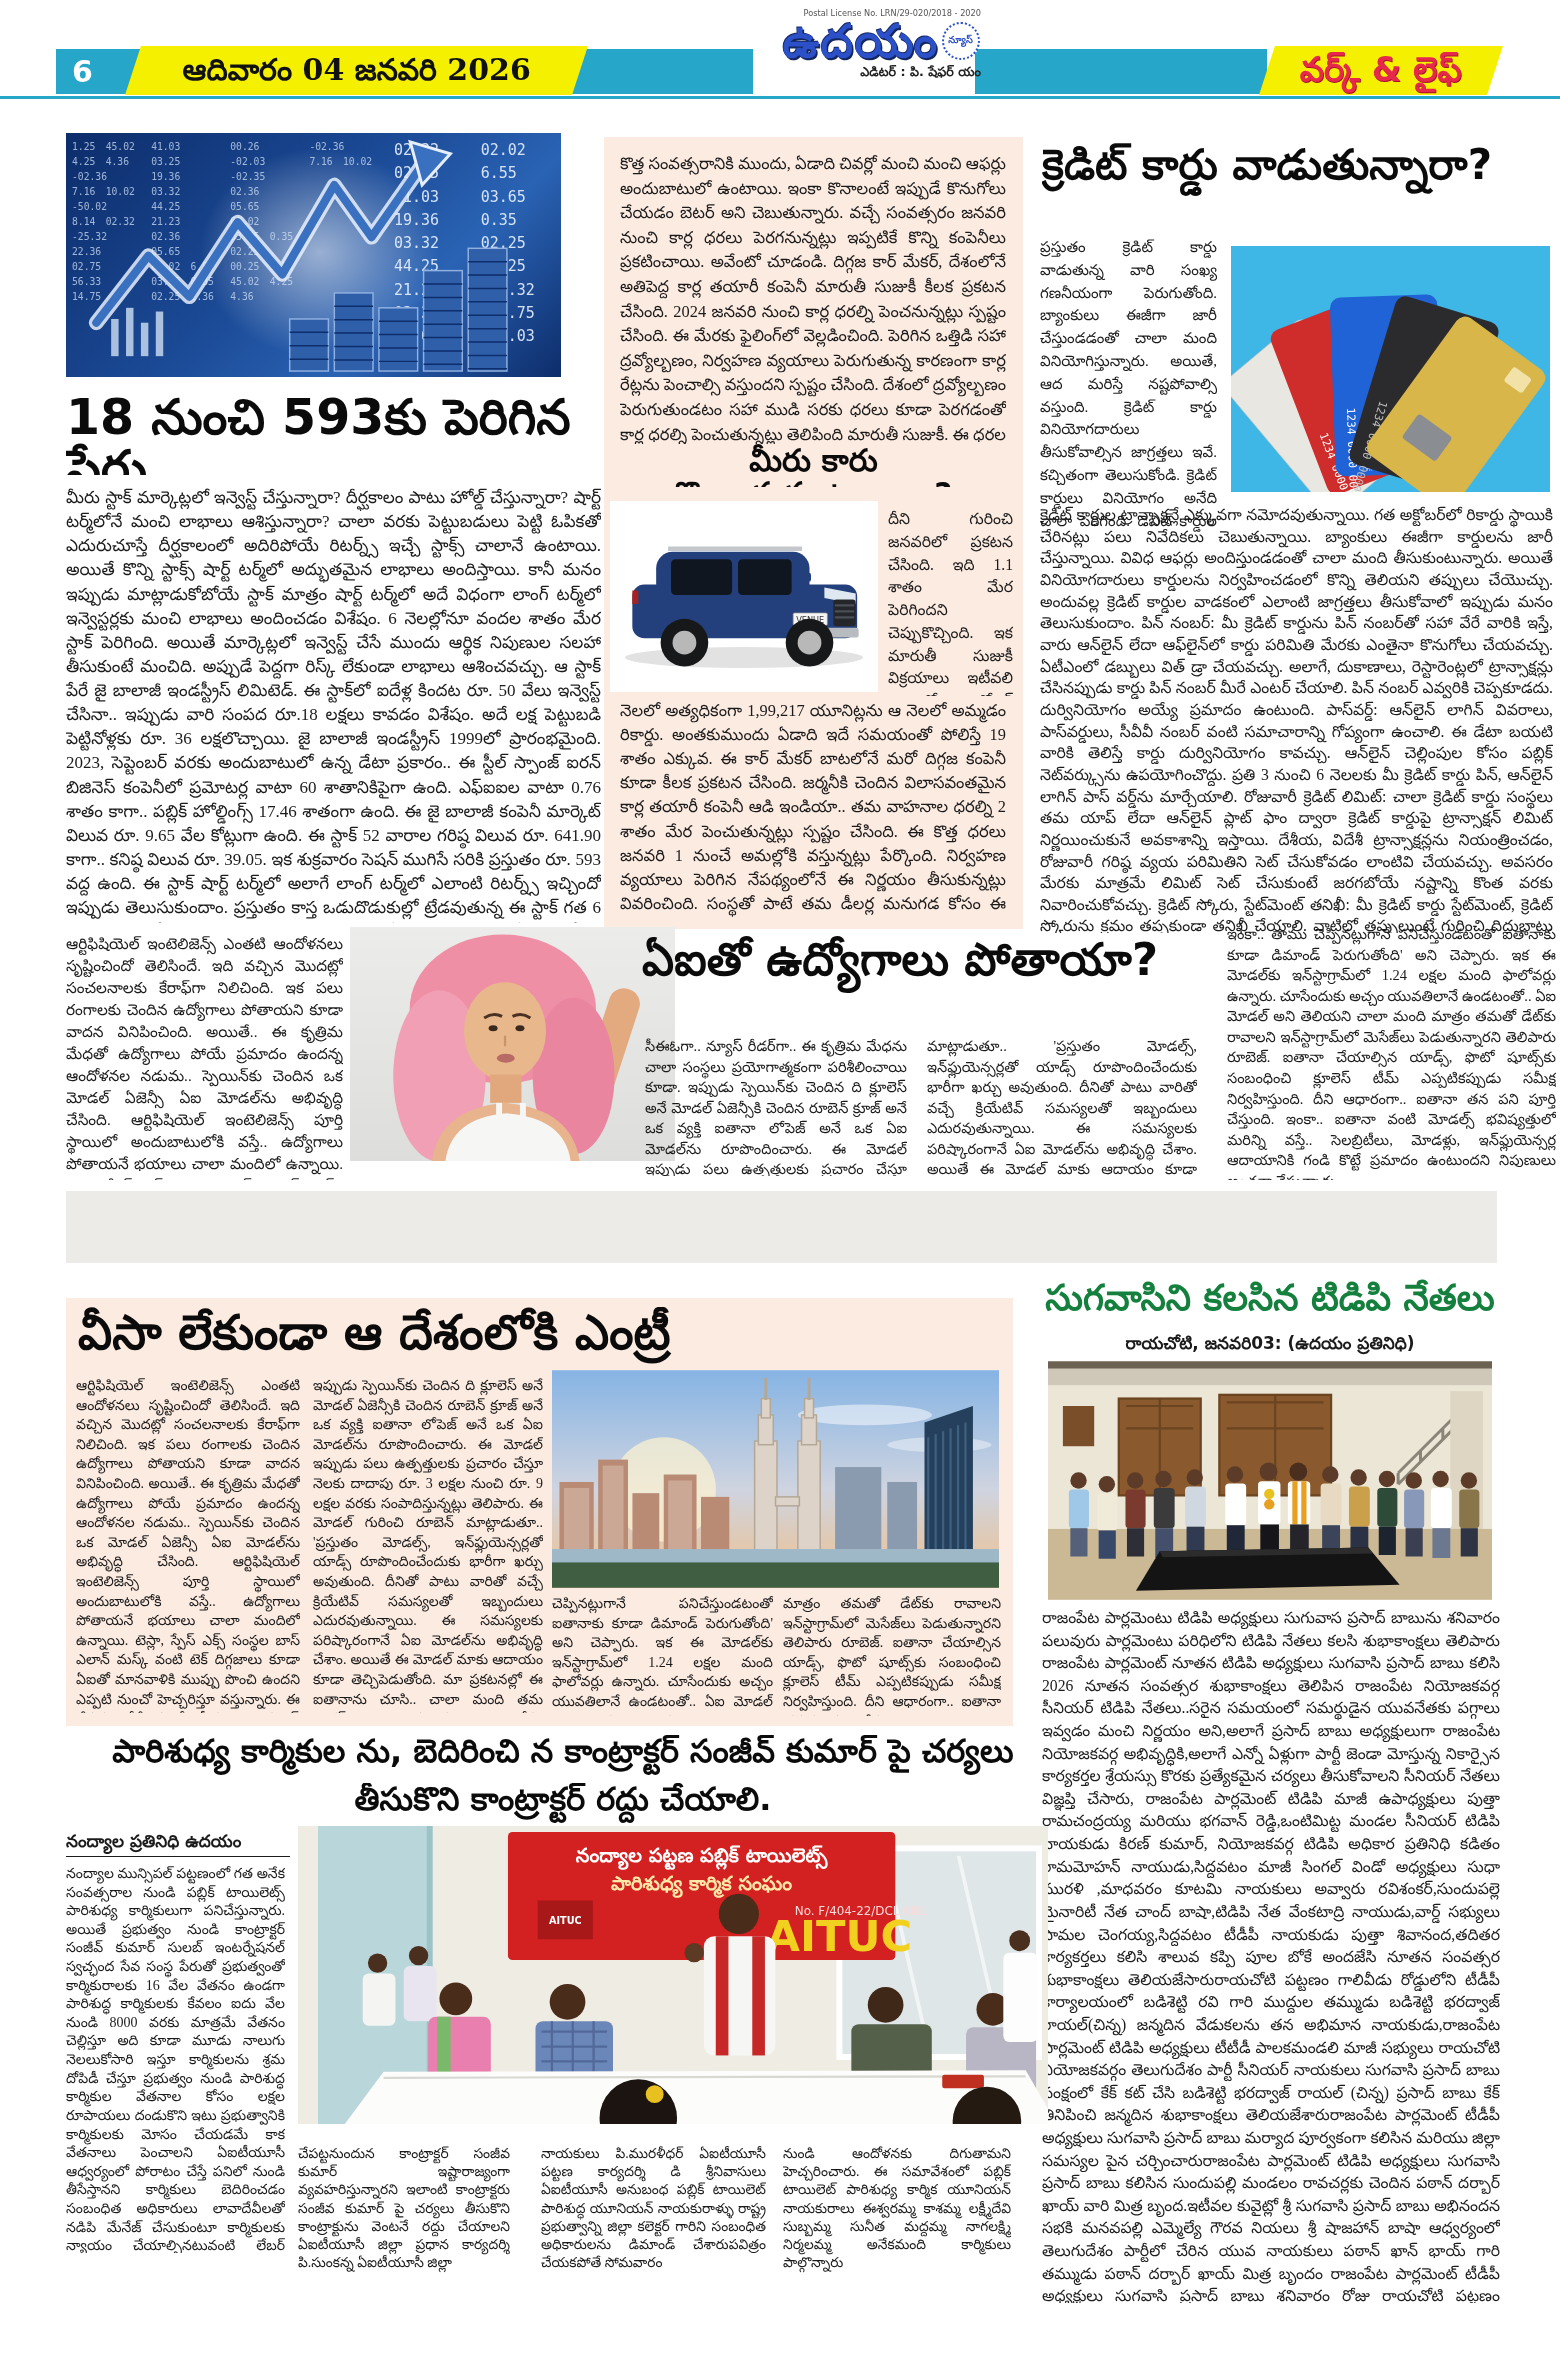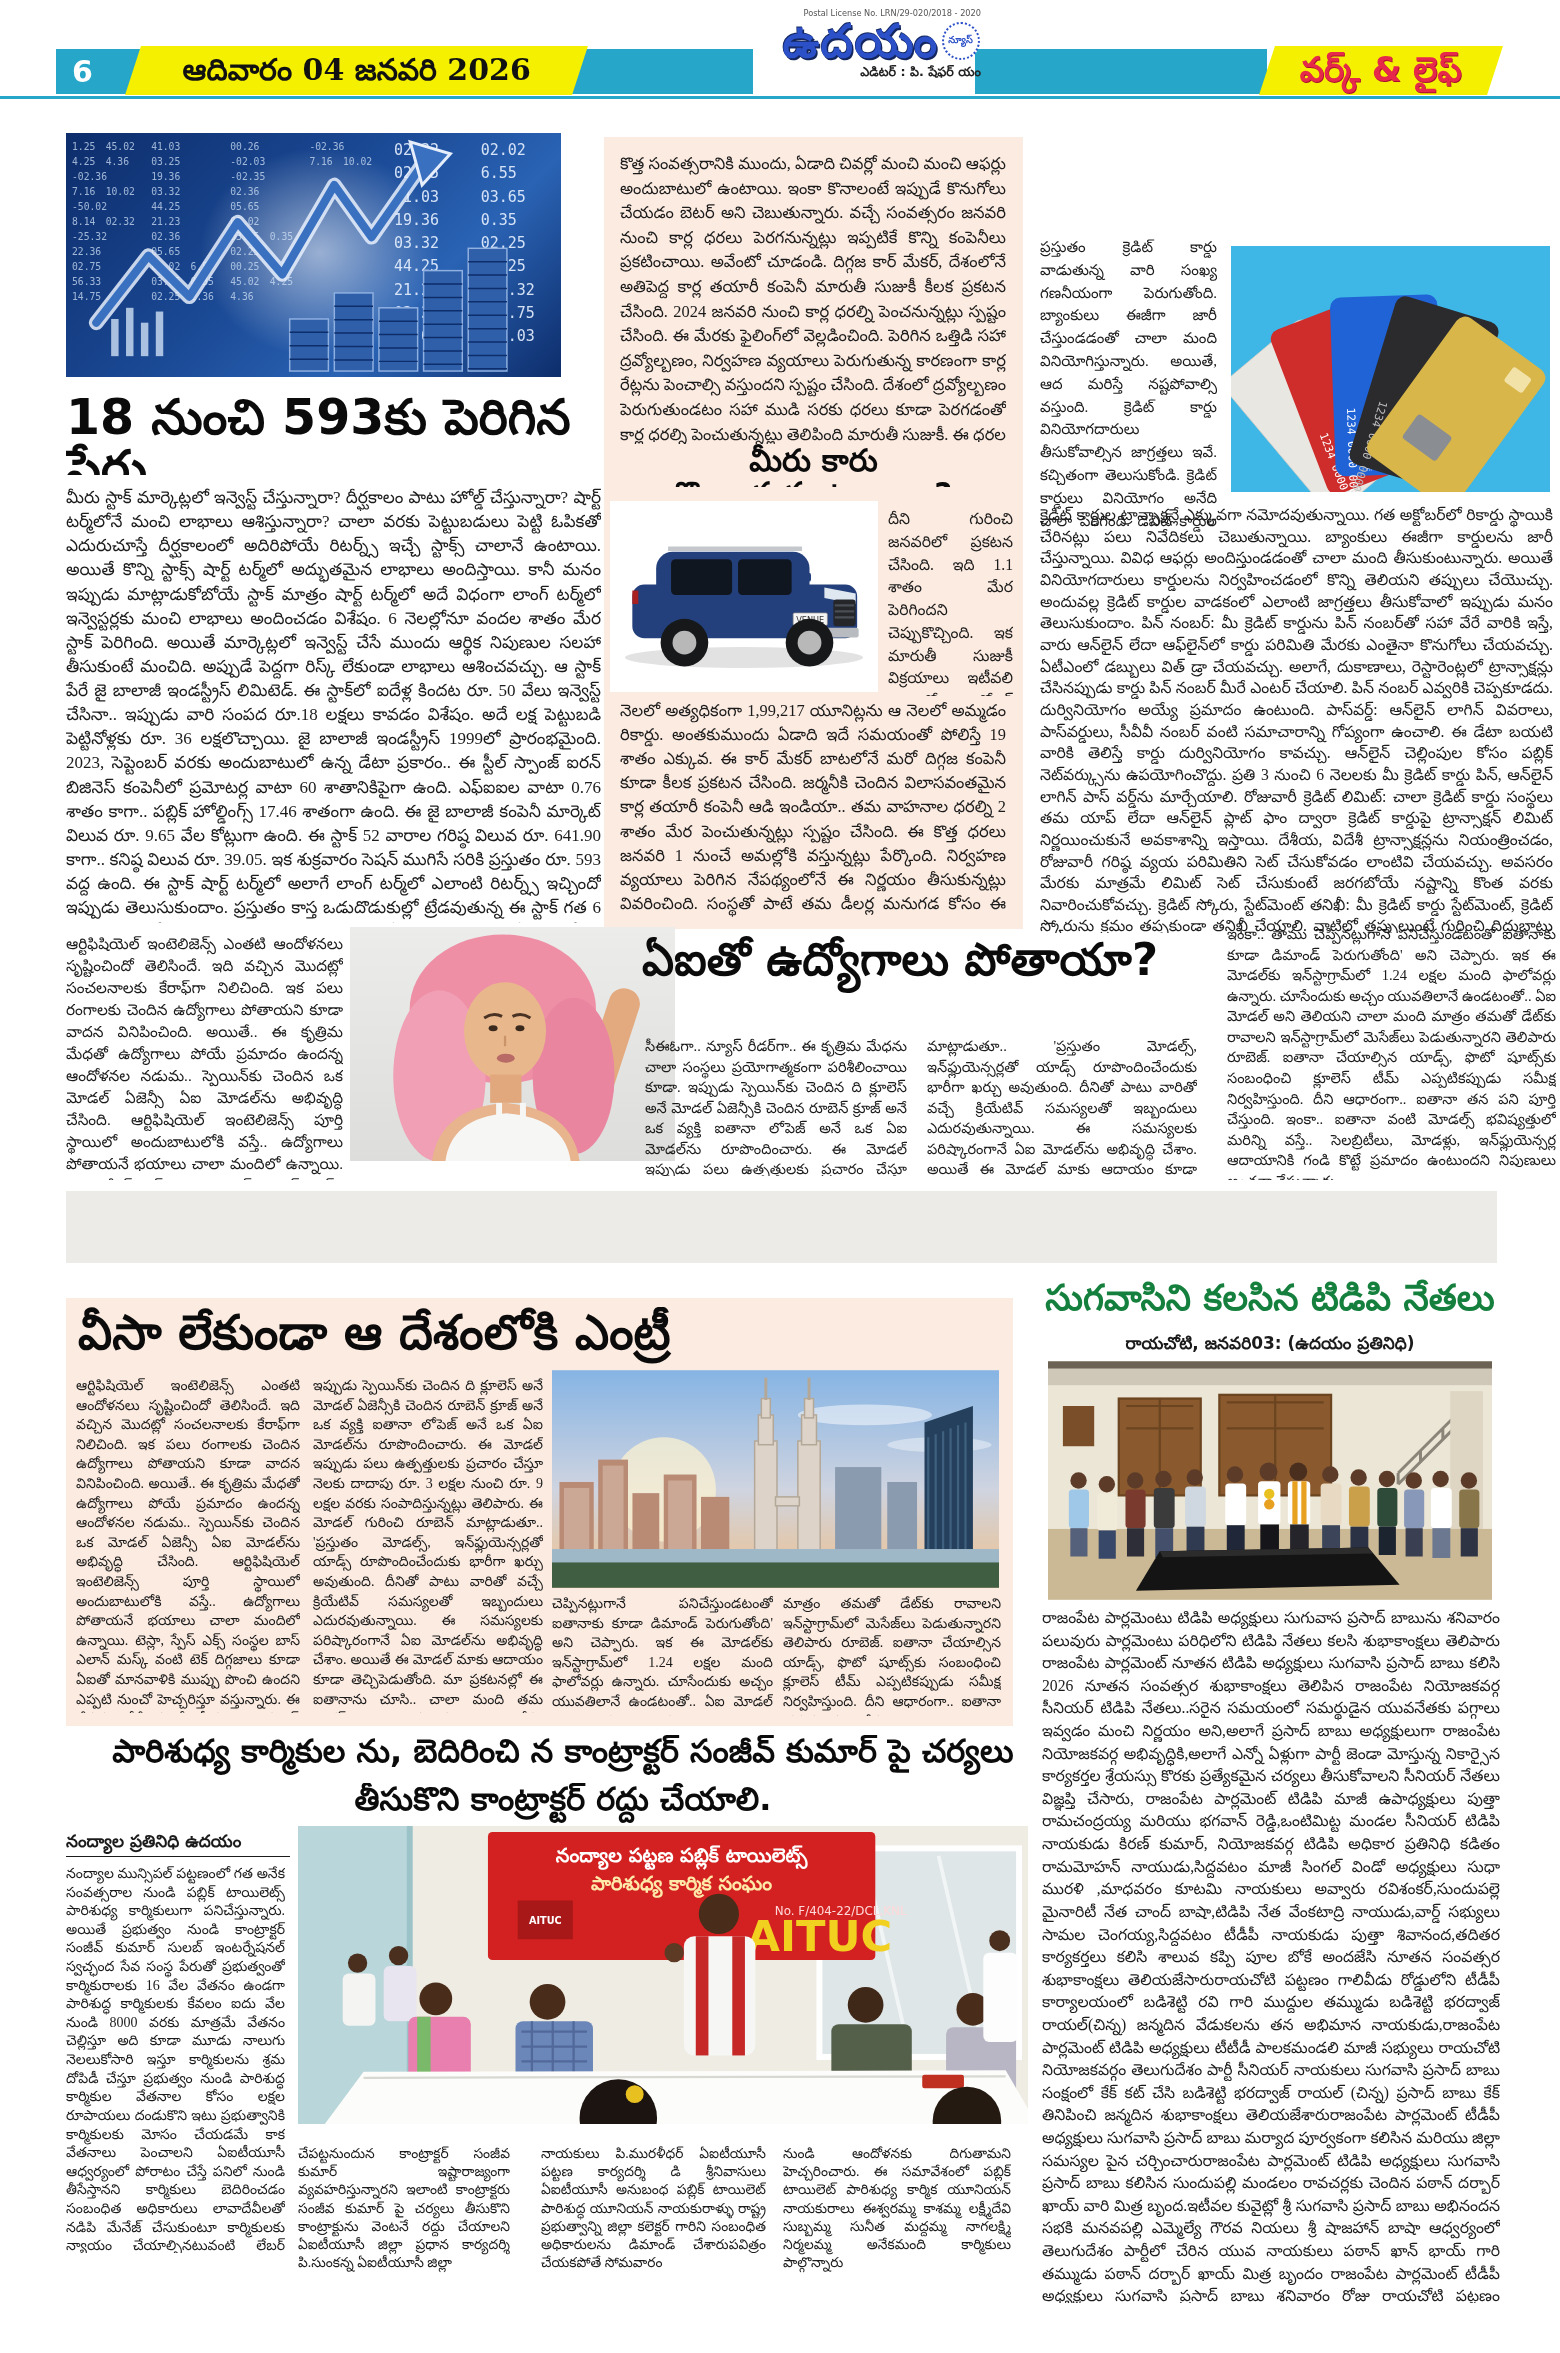--- a/index.html
+++ b/index.html
@@ -112,20 +112,21 @@
       <text x="269" y="163" font-size="11" text-anchor="middle" fill="#333" font-family="DejaVu Sans,sans-serif">VENUE</text>
       <circle cx="100" cy="190" r="32" fill="#17181a"></circle>
         <circle cx="100" cy="190" r="16" fill="#b8b8b8"></circle>
       <circle cx="268" cy="190" r="32" fill="#17181a"></circle>
         <circle cx="268" cy="190" r="16" fill="#b8b8b8"></circle>
     </svg>
   </div>
   <div class="txt" style="left:888px;top:508px;width:125px;height:188px;font-size:15.7px;line-height:1.45;">దీని గురించి జనవరిలో ప్రకటన చేసింది. ఇది 1.1 శాతం మేర పెరిగిందని చెప్పుకొచ్చింది. ఇక మారుతీ సుజుకీ విక్రయాలు ఇటీవలి కాలంలో అక్టోబర్ నెలలో భారీగా పెరిగాయి. ఒక</div>
   <div class="txt" style="left:620px;top:699px;width:386px;height:218px;font-size:16.4px;line-height:1.47;">నెలలో అత్యధికంగా 1,99,217 యూనిట్లను ఆ నెలలో అమ్మడం రికార్డు. అంతకుముందు ఏడాది ఇదే సమయంతో పోలిస్తే 19 శాతం ఎక్కువ. ఈ కార్ మేకర్ బాటలోనే మరో దిగ్గజ కంపెనీ కూడా కీలక ప్రకటన చేసింది. జర్మనీకి చెందిన విలాసవంతమైన కార్ల తయారీ కంపెనీ ఆడి ఇండియా.. తమ వాహనాల ధరల్ని 2 శాతం మేర పెంచుతున్నట్లు స్పష్టం చేసింది. ఈ కొత్త ధరలు జనవరి 1 నుంచే అమల్లోకి వస్తున్నట్లు పేర్కొంది. నిర్వహణ వ్యయాలు పెరిగిన నేపథ్యంలోనే ఈ నిర్ణయం తీసుకున్నట్లు వివరించింది. సంస్థతో పాటే తమ డీలర్ల మనుగడ కోసం ఈ ధరల పెంపు తప్పట్లేదని ఆడీ ఇండియా అధిపతి బల్బీర్ సింగ్ ధిల్లాన్ వెల్లడించారు. ఈ ధరల పెంపు ప్రభావం కస్టమర్లపై వీలైనంత తక్కువగా ఉండేలా చూస్తామని అన్నారు. వీటి ధరల శ్రేణి రూ. 42.77 లక్షల నుంచి రూ. 2.22 కోట్ల మధ్యలో ఉంది.</div>
 
+  <div class="headline" style="left:1042px;top:143px;width:459px;height:80px;font-size:42px;">క్రెడిట్ కార్డు వాడుతున్నారా?</div>
   <div class="txt" style="left:1040px;top:236px;width:177px;height:300px;font-size:15px;line-height:1.52;">ప్రస్తుతం క్రెడిట్ కార్డు వాడుతున్న వారి సంఖ్య గణనీయంగా పెరుగుతోంది. బ్యాంకులు ఈజీగా జారీ చేస్తుండడంతో చాలా మంది వినియోగిస్తున్నారు. అయితే, ఆద మరిస్తే నష్టపోవాల్సి వస్తుంది. క్రెడిట్ కార్డు వినియోగదారులు తీసుకోవాల్సిన జాగ్రత్తలు ఇవే. కచ్చితంగా తెలుసుకోండి. క్రెడిట్ కార్డులు వినియోగం అనేది చాలా పెరిగింది. డెబిట్ కార్డుల కన్నా</div>
   <div class="imgbox" style="left:1231px;top:246px;width:319px;height:246px;background:#3eb6e6;">
     <svg width="319" height="246" viewBox="0 0 428 330">
       <g transform="translate(214,345)">
         <g transform="rotate(-40)">
             <rect x="-72" y="-268" width="144" height="232" rx="14" fill="#e9e7e2" stroke="#cfcdc6"></rect>
             <rect x="26" y="-250" width="30" height="24" rx="4" fill="#d8b64a"></rect>
           </g>
         <g transform="rotate(-21)">
             <rect x="-72" y="-272" width="144" height="236" rx="14" fill="#cf2c2c"></rect>
@@ -331,21 +332,21 @@
       <polygon points="150,255 430,250 436,258 154,263" fill="#2c2c2c"></polygon>
     </svg>
   </div>
   <div class="txt" style="left:1042px;top:1607px;width:458px;height:696px;font-size:15.7px;line-height:1.44;">రాజంపేట పార్లమెంటు టిడిపి అధ్యక్షులు సుగువాస ప్రసాద్ బాబును శనివారం పలువురు పార్లమెంటు పరిధిలోని టిడిపి నేతలు కలసి శుభాకాంక్షలు తెలిపారు రాజంపేట పార్లమెంట్ నూతన టిడిపి అధ్యక్షులు సుగవాసి ప్రసాద్ బాబు కలిసి 2026 నూతన సంవత్సర శుభాకాంక్షలు తెలిపిన రాజంపేట నియోజకవర్గ సీనియర్ టిడిపి నేతలు..సరైన సమయంలో సమర్థుడైన యువనేతకు పగ్గాలు ఇవ్వడం మంచి నిర్ణయం అని,అలాగే ప్రసాద్ బాబు అధ్యక్షులుగా రాజంపేట నియోజకవర్గ అభివృద్ధికి,అలాగే ఎన్నో ఏళ్లుగా పార్టీ జెండా మోస్తున్న నికార్సైన కార్యకర్తల శ్రేయస్సు కొరకు ప్రత్యేకమైన చర్యలు తీసుకోవాలని సీనియర్ నేతలు విజ్ఞప్తి చేసారు, రాజంపేట పార్లమెంట్ టిడిపి మాజీ ఉపాధ్యక్షులు పుత్తా రామచంద్రయ్య మరియు భగవాన్ రెడ్డి,ఒంటిమిట్ట మండల సీనియర్ టిడిపి నాయకుడు కిరణ్ కుమార్, నియోజకవర్గ టిడిపి అధికార ప్రతినిధి కడితం రామమోహన్ నాయుడు,సిద్దవటం మాజీ సింగల్ విండో అధ్యక్షులు సుధా మురళి ,మాధవరం కూటమి నాయకులు అవ్వారు రవిశంకర్,సుందుపల్లె మైనారిటీ నేత చాంద్ బాషా,టిడిపి నేత వేంకటాద్రి నాయుడు,వార్డ్ సభ్యులు సామల చెంగయ్య,సిద్దవటం టీడీపీ నాయకుడు పుత్తా శివానంద,తదితర కార్యకర్తలు కలిసి శాలువ కప్పి పూల బోకే అందజేసి నూతన సంవత్సర శుభాకాంక్షలు తెలియజేసారురాయచోటి పట్టణం గాలివీడు రోడ్డులోని టీడీపీ కార్యాలయంలో బడిశెట్టి రవి గారి ముద్దుల తమ్ముడు బడిశెట్టి భరద్వాజ్ రాయల్(చిన్న) జన్మదిన వేడుకలను తన అభిమాన నాయకుడు,రాజంపేట పార్లమెంట్ టిడిపి అధ్యక్షులు టీటీడీ పాలకమండలి మాజీ సభ్యులు రాయచోటి నియోజకవర్గం తెలుగుదేశం పార్టీ సీనియర్ నాయకులు సుగవాసి ప్రసాద్ బాబు సంక్షంలో కేక్ కట్ చేసి బడిశెట్టి భరద్వాజ్ రాయల్ (చిన్న) ప్రసాద్ బాబు కేక్ తినిపించి జన్మదిన శుభాకాంక్షలు తెలియజేశారురాజంపేట పార్లమెంట్ టీడీపీ అధ్యక్షులు సుగవాసి ప్రసాద్ బాబు మర్యాద పూర్వకంగా కలిసిన మరియు జిల్లా సమస్యల పైన చర్చించారురాజంపేట పార్లమెంట్ టిడిపి అధ్యక్షులు సుగవాసి ప్రసాద్ బాబు కలిసిన సుందుపల్లి మండలం రావచర్లకు చెందిన పఠాన్ దర్బార్ ఖాయ్ వారి మిత్ర బృంద.ఇటీవల కువైట్లో శ్రీ సుగవాసి ప్రసాద్ బాబు అభినందన సభకి మనవపల్లి ఎమ్మెల్యే గౌరవ నియలు శ్రీ షాజహాన్ బాషా ఆధ్వర్యంలో తెలుగుదేశం పార్టీలో చేరిన యువ నాయకులు పఠాన్ ఖాన్ భాయ్ గారి తమ్ముడు పఠాన్ దర్బార్ ఖాయ్ మిత్ర బృందం రాజంపేట పార్లమెంట్ టీడీపీ అధ్యక్షులు సుగవాసి ప్రసాద్ బాబు శనివారం రోజు రాయచోటి పట్టణం గాలివీడు రోడ్డులోని టిడిపి కార్యాలయంలో కలిసి పూల మాల వేసి బోకే అందజేసి శాలువ కప్పి సత్కరించి నూతన సంవత్సర శుభాకాంక్షలు తెలియజేశారు.</div>
 
   <div class="headline center" style="left:72px;top:1735px;width:982px;height:46px;font-size:32px;">పారిశుధ్య కార్మికుల ను, బెదిరించి న కాంట్రాక్టర్ సంజీవ్ కుమార్ పై చర్యలు</div>
   <div class="headline center" style="left:72px;top:1783px;width:982px;height:43px;font-size:32px;">తీసుకొని కాంట్రాక్టర్ రద్దు చేయాలి.</div>
   <div class="byline abs" style="left:66px;top:1831px;width:224px;height:25px;font-size:17px;border-bottom:1.5px solid #1b1b1b;">నంద్యాల ప్రతినిధి ఉదయం న్యూస్</div>
   <div class="txt" style="left:66px;top:1865px;width:219px;height:388px;font-size:14px;line-height:1.33;">నంద్యాల మున్సిపల్ పట్టణంలో గత అనేక సంవత్సరాల నుండి పబ్లిక్ టాయిలెట్స్ పారిశుధ్య కార్మికులుగా పనిచేస్తున్నారు. అయితే ప్రభుత్వం నుండి కాంట్రాక్టర్ సంజీవ్ కుమార్ సులబ్ ఇంటర్నేషనల్ స్వచ్ఛంద సేవ సంస్థ పేరుతో ప్రభుత్వంతో కార్మికురాలకు 16 వేల వేతనం ఉండగా పారిశుద్ధ కార్మికులకు కేవలం ఐదు వేల నుండి 8000 వరకు మాత్రమే వేతనం చెల్లిస్తూ అది కూడా మూడు నాలుగు నెలలుకోసారి ఇస్తూ కార్మికులను శ్రమ దోపిడీ చేస్తూ ప్రభుత్వం నుండి పారిశుద్ధ కార్మికుల వేతనాల కోసం లక్షల రూపాయలు దండుకొని ఇటు ప్రభుత్వానికి కార్మికులకు మోసం చేయడమే కాక వేతనాలు పెంచాలని ఏఐటీయూసీ ఆధ్వర్యంలో పోరాటం చేస్తే పనిలో నుండి తీసేస్తానని కార్మికులు బెదిరించడం సంబంధిత అధికారులు లావాదేవీలతో నడిపి మేనేజ్ చేసుకుంటూ కార్మికులకు న్యాయం చేయాల్సినటువంటి లేబర్ కార్యాలయాల అధికారులు చర్యలు</div>
 
-  <div class="imgbox" style="left:298px;top:1826px;width:730px;height:298px;background:#efece4;">
+  <div class="imgbox" style="left:298px;top:1826px;width:730px;height:298px;background:#efece4;padding-left:20px;">
     <svg width="730" height="298" viewBox="0 0 980 400">
       <rect width="150" height="400" fill="#b9d6da"></rect>
         <rect x="146" width="8" height="400" fill="#9cc3c8"></rect>
       <rect x="700" y="30" width="268" height="280" fill="#dfe6e8" stroke="#ffffff" stroke-width="8"></rect>
       <path d="M760 40 820 300M860 40 920 300" stroke="#ffffff" stroke-width="5" opacity=".6"></path>
       <g transform="translate(60,170)">
           <circle cx="20" cy="14" r="13" fill="#4a2e1e"></circle>
           <rect y="28" width="44" height="70" rx="8" fill="#f4f4f2"></rect>
         </g>
       <g transform="translate(115,160)">

